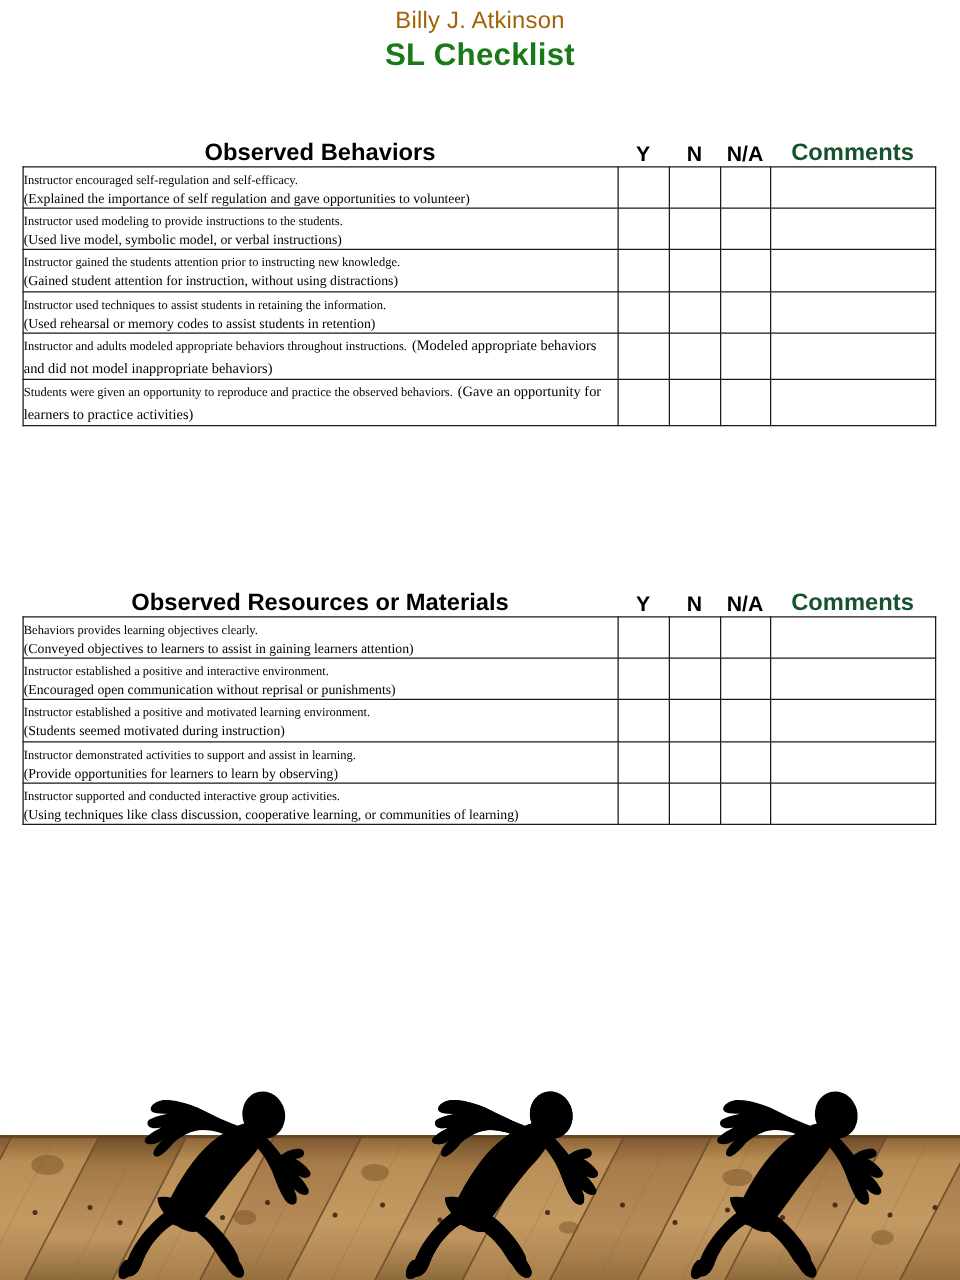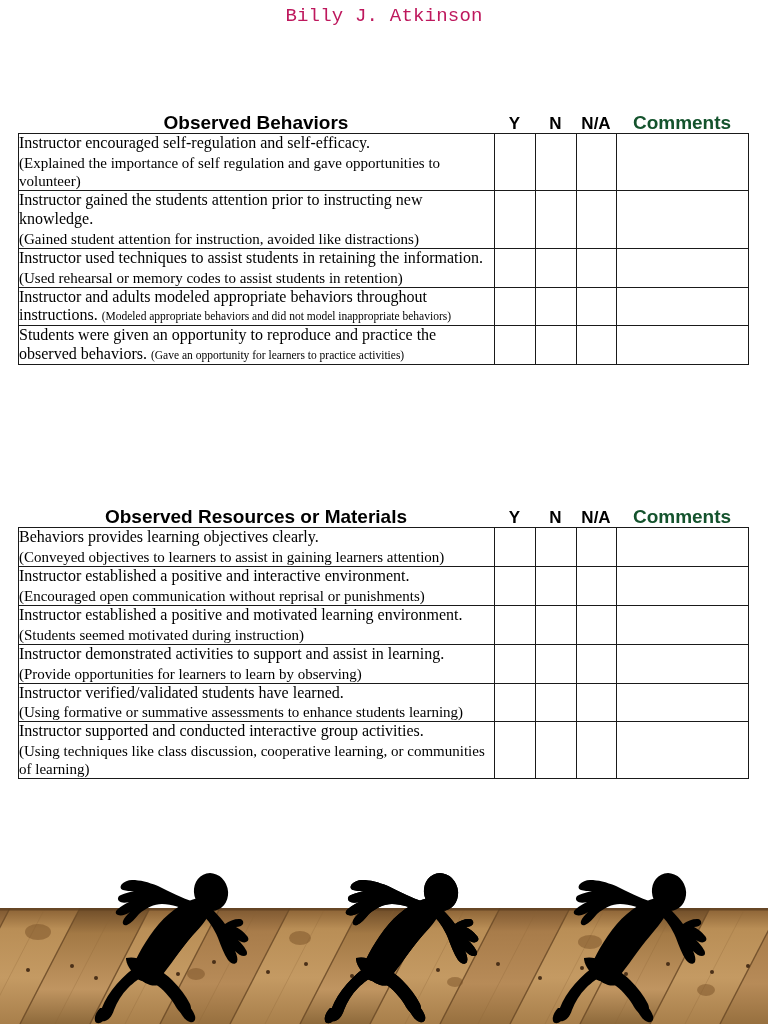--- a/index.html
+++ b/index.html
@@ -14,44 +14,44 @@
     overflow: hidden;
     font-family: "Liberation Serif", serif;
   }
 
   
   .doc-header {
     text-align: center;
     padding-top: 6px;
   }
   .author-name {
-    font-family: Liberation Mono, monospace;
+    font-family: Liberation Sans, sans-serif;
     font-size: 19px;
-    color: #be185d;
+    color: #a16207;
     line-height: 1.15;
     letter-spacing: 0.2px;
   }
   .doc-title {
     font-family: "Liberation Sans", sans-serif;
     font-size: 25px;
     font-weight: bold;
     color: #1b7a18;
     line-height: 1.25;
     margin-top: 1px;
     letter-spacing: 0.2px;
   }
 
   
   .section {
     position: absolute;
     left: 18px;
     width: 732px;
   }
   #section-behaviors { top: 108px; }
-  #section-resources { top: 502px; }
+  #section-resources { top: 468px; }
 
   .section-head {
     display: flex;
     align-items: flex-end;
     height: 24px;
     margin-bottom: 1px;
   }
   .section-head .sec-title {
     font-family: "Liberation Sans", sans-serif;
     font-weight: bold;
@@ -96,27 +96,27 @@
     vertical-align: top;
   }
   td.cell-item {
     padding: 5px 0 5px 8px;
   }
   td.cell-mark { background: #fff; }
   td.cell-comments { background: #fff; }
 
   .item-main {
     font-family: "Liberation Serif", serif;
-    font-size: 16px;
+    font-size: 10px;
     color: #000;
     line-height: 1.18;
   }
   .item-sub {
     font-family: "Liberation Serif", serif;
-    font-size: 15px;
+    font-size: 11px;
     color: #000;
     line-height: 1.2;
     display: block;
     margin-top: 1px;
   }
   .item-sub.inline {
     display: inline;
     margin-top: 0;
     font-size: 11.5px;
   }
@@ -145,20 +145,21 @@
   }
   #runner-1 { left: 78px; }
   #runner-2 { left: 308px; }
   #runner-3 { left: 536px; }
 </style>
 </head>
 <body>
 
 <div class="doc-header">
   <div class="author-name">Billy J. Atkinson</div>
+  <div class="doc-title">SL Checklist</div>
 </div>
 
 <div class="section" id="section-behaviors">
   <div class="section-head">
     <div class="sec-title w-item">Observed Behaviors</div>
     <div class="col-head w-y">Y</div>
     <div class="col-head w-n">N</div>
     <div class="col-head w-na">N/A</div>
     <div class="col-comments w-com">Comments</div>
   </div>
@@ -172,21 +173,28 @@
     </colgroup>
     <tbody id="tbody-behaviors">
         <tr>
           <td class="cell-item"><span class="item-main">Instructor encouraged self-regulation and self-efficacy.</span><span class="item-sub">(Explained the importance of self regulation and gave opportunities to volunteer)</span></td>
           <td class="cell-mark"></td>
           <td class="cell-mark"></td>
           <td class="cell-mark"></td>
           <td class="cell-comments"></td>
         </tr>
         <tr>
-          <td class="cell-item"><span class="item-main">Instructor gained the students attention prior to instructing new knowledge.</span><span class="item-sub">(Gained student attention for instruction, avoided like distractions)</span></td>
+          <td class="cell-item"><span class="item-main">Instructor used modeling to provide instructions to the students.</span><span class="item-sub">(Used live model, symbolic model, or verbal instructions)</span></td>
+          <td class="cell-mark"></td>
+          <td class="cell-mark"></td>
+          <td class="cell-mark"></td>
+          <td class="cell-comments"></td>
+        </tr>
+        <tr>
+          <td class="cell-item"><span class="item-main">Instructor gained the students attention prior to instructing new knowledge.</span><span class="item-sub">(Gained student attention for instruction, without using distractions)</span></td>
           <td class="cell-mark"></td>
           <td class="cell-mark"></td>
           <td class="cell-mark"></td>
           <td class="cell-comments"></td>
         </tr>
         <tr>
           <td class="cell-item"><span class="item-main">Instructor used techniques to assist students in retaining the information.</span><span class="item-sub">(Used rehearsal or memory codes to assist students in retention)</span></td>
           <td class="cell-mark"></td>
           <td class="cell-mark"></td>
           <td class="cell-mark"></td>
@@ -243,27 +251,20 @@
         </tr>
         <tr>
           <td class="cell-item"><span class="item-main">Instructor established a positive and motivated learning environment.</span><span class="item-sub">(Students seemed motivated during instruction)</span></td>
           <td class="cell-mark"></td>
           <td class="cell-mark"></td>
           <td class="cell-mark"></td>
           <td class="cell-comments"></td>
         </tr>
         <tr>
           <td class="cell-item"><span class="item-main">Instructor demonstrated activities to support and assist in learning.</span><span class="item-sub">(Provide opportunities for learners to learn by observing)</span></td>
-          <td class="cell-mark"></td>
-          <td class="cell-mark"></td>
-          <td class="cell-mark"></td>
-          <td class="cell-comments"></td>
-        </tr>
-        <tr>
-          <td class="cell-item"><span class="item-main">Instructor verified/validated students have learned.</span><span class="item-sub">(Using formative or summative assessments to enhance students learning)</span></td>
           <td class="cell-mark"></td>
           <td class="cell-mark"></td>
           <td class="cell-mark"></td>
           <td class="cell-comments"></td>
         </tr>
         <tr>
           <td class="cell-item"><span class="item-main">Instructor supported and conducted interactive group activities.</span><span class="item-sub">(Using techniques like class discussion, cooperative learning, or communities of learning)</span></td>
           <td class="cell-mark"></td>
           <td class="cell-mark"></td>
           <td class="cell-mark"></td>

